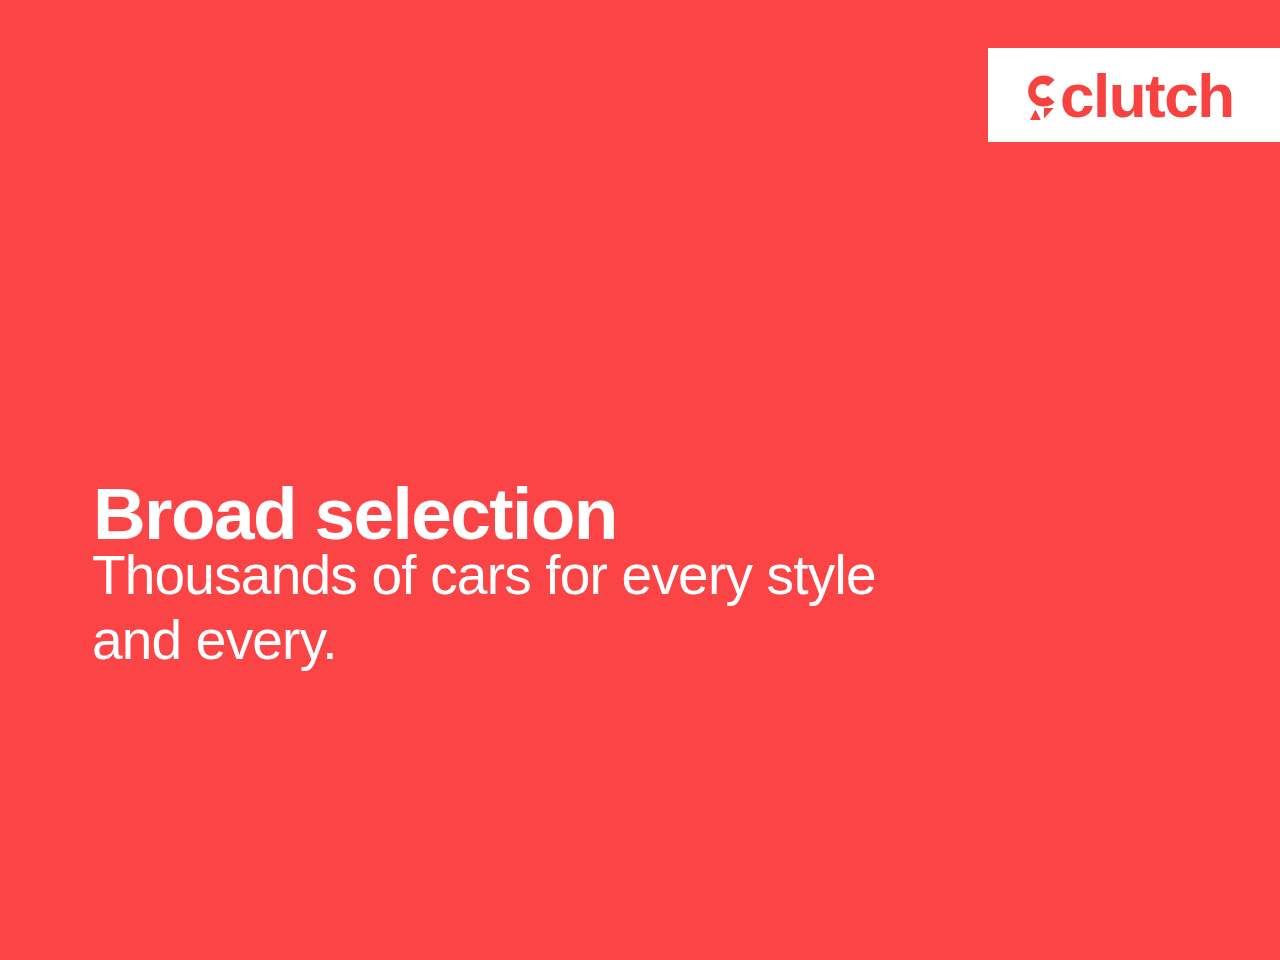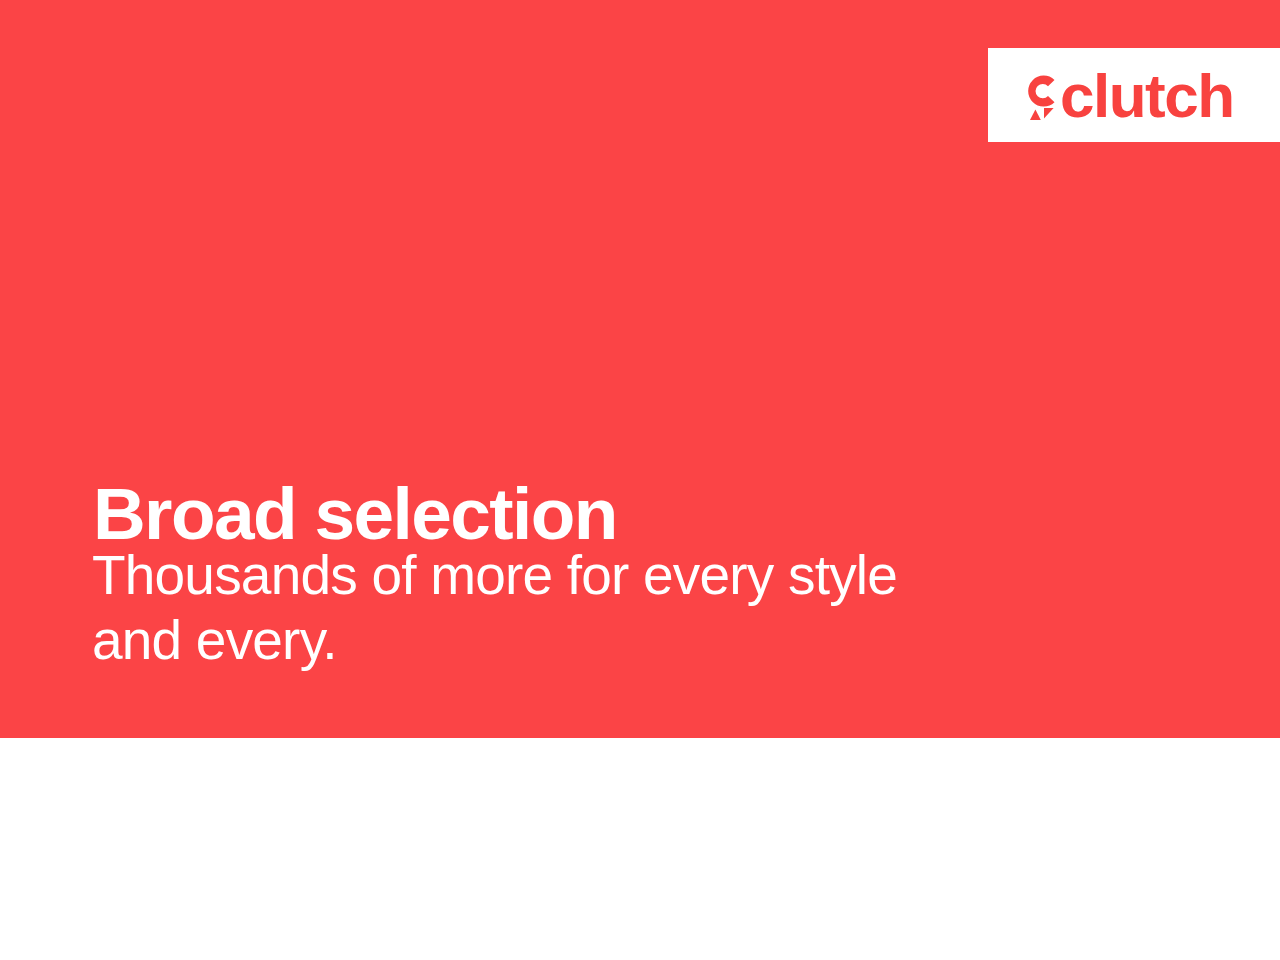--- a/index.html
+++ b/index.html
@@ -11,21 +11,21 @@
   body {
     width: 1280px;
     height: 960px;
     overflow: hidden;
     font-family: "Liberation Sans", sans-serif;
   }
 
   #slide {
     position: relative;
     width: 1280px;
-    height: 738px;
+    height: 960px;
     background: #fb4446;
     overflow: hidden;
   }
 
   
   #logo-plate {
     position: absolute;
     left: 988px;
     top: 48px;
     width: 292px;
@@ -124,17 +124,17 @@
       </svg>
 
       <span id="logo-wordmark">clutch</span>
     </div>
   </div>
 
 
   <h1 id="headline">Broad selection</h1>
 
   <div id="subhead">
-    <span class="subhead-line">Thousands of more for every style</span>
+    <span class="subhead-line">Thousands of cars for every style</span>
     <span class="subhead-line">and every.</span>
   </div>
 
 </div>
 
 </body></html>

